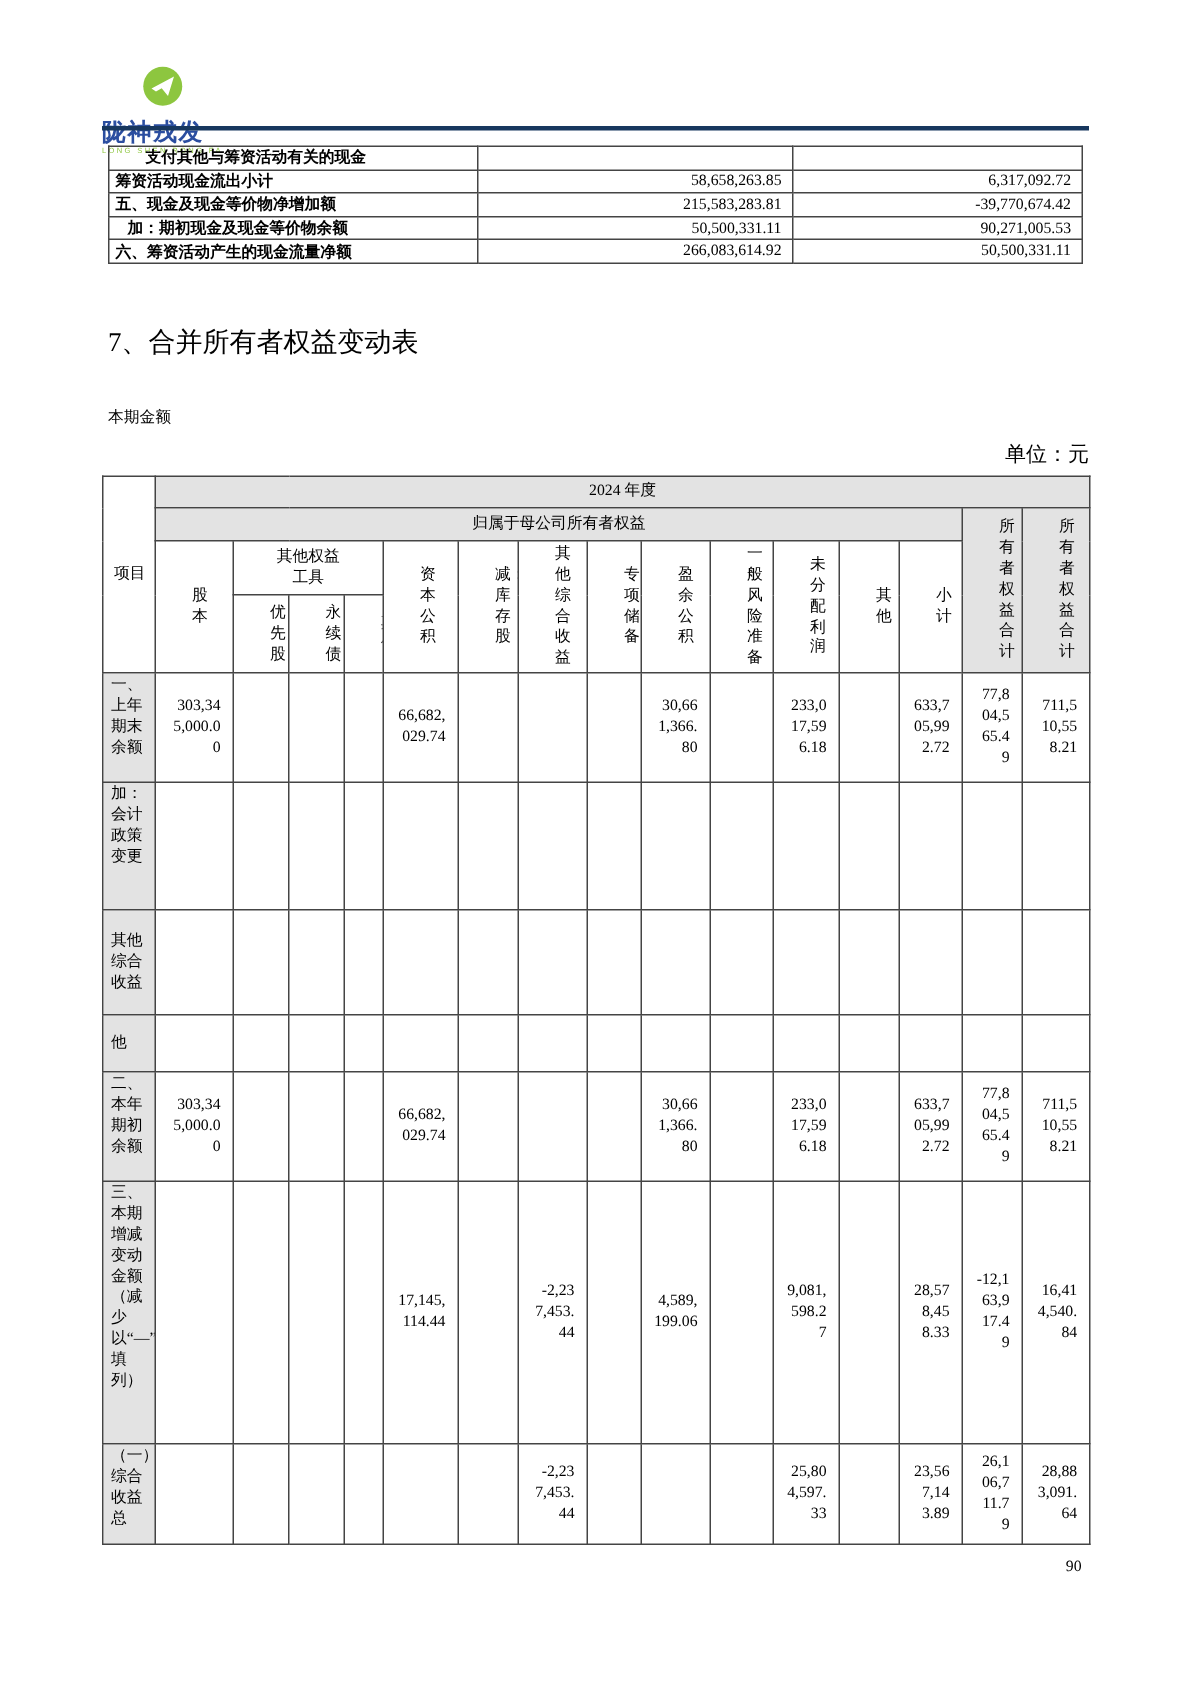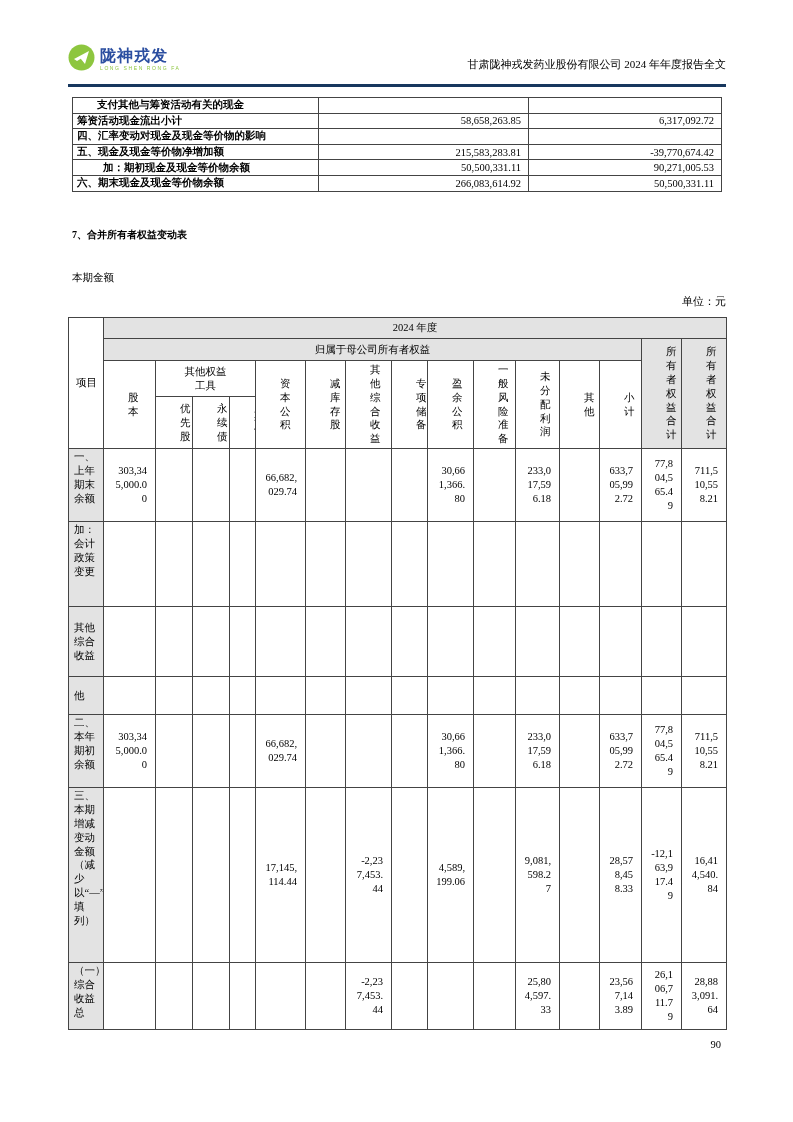--- a/index.html
+++ b/index.html
@@ -4,41 +4,41 @@
 <style>
   html,body { margin:0; padding:0; background:#ffffff; }
   .page {
     position:relative; width:793px; height:1122px; background:#fff;
     font-family:"Liberation Serif","DejaVu Serif",serif; color:#000;
     overflow:hidden;
   }
   
   .hdr { position:absolute; top:44px; left:68px; width:658px;
          display:flex; justify-content:space-between; align-items:flex-end; }
-  .logo { display:flex; align-items:center; gap:5px; }
+  .logo { display:flex; align-items:center; gap:5px;flex-direction:column; }
   .logo-txt { display:flex; flex-direction:column; line-height:1; }
   .logo-cn { font-family:"Liberation Sans","DejaVu Sans",sans-serif; font-weight:bold;
              font-size:16px; color:#2B4EA0; letter-spacing:1px; }
   .logo-en { font-size:5px; color:#8DC63F; letter-spacing:1.6px; margin-top:2px;
              font-family:"Liberation Sans","DejaVu Sans",sans-serif; }
   .doc-title { font-size:11px; padding-bottom:3px; }
   .rule { position:absolute; top:84px; left:68px; width:658px; height:3px; background:#17375E; }
   
   table { border-collapse:collapse; table-layout:fixed; }
   .cft { position:absolute; top:97px; left:72px; width:649px; font-size:10.5px; }
   .cft td { border:1px solid #444; height:14.6px; padding:0 7px 0 4px;
             overflow:hidden; white-space:nowrap; }
   .cft td.lbl { text-align:left;font-weight:bold; }
   .cft td.num { text-align:right; }
-  .cft td.ind1 { padding-left:30px; }
+  .cft td.ind1 { padding-left:12px; }
   .cft td.ind2 { padding-left:24px; }
   
-  .sec-heading { position:absolute; top:228px; left:72px; font-size:10px; font-weight:bold; }
+  .sec-heading { position:absolute; top:216px; left:72px; font-size:18px; font-weight:normal; }
   .sub-heading { position:absolute; top:271px; left:72px; font-size:10.5px; }
-  .unit-label  { position:absolute; top:294px; right:67px; font-size:11px; }
+  .unit-label  { position:absolute; top:294px; right:67px; font-size:14px; }
   
   .eqt { position:absolute; top:317px; left:68px; width:658px; font-size:10.5px; }
   .eqt td { border:1px solid #444; overflow:hidden; word-break:break-all;
             line-height:1.32; vertical-align:middle; text-align:center; padding:1px 3px; }
   .eqt td.hd { padding:2px 24px; }
   .eqt td.item { padding:2px 6px;text-align:right; }
   .eqt td.gray { background:#E3E3E3; }
   .eqt td.lbl { background:#E3E3E3; text-align:left; padding:1px 5px; }
   .eqt td.num { text-align:right; padding:2px 8px; }
   .eqt tr.vtop td.lbl { vertical-align:top; }
@@ -56,21 +56,20 @@
         <svg width="27" height="27" viewBox="0 0 27 27">
           <circle cx="13.5" cy="13.5" r="13" fill="#8DC63F"></circle>
           <path d="M6 15 L21 7 L17 20 L12.8 14.8 L9 17 Z" fill="#ffffff"></path>
         </svg>
       </span>
       <span class="logo-txt">
         <span class="logo-cn">陇神戎发</span>
         <span class="logo-en">LONG SHEN RONG FA</span>
       </span>
     </div>
-    <div class="doc-title">甘肃陇神戎发药业股份有限公司 2024 年年度报告全文</div>
   </div>
   <div class="rule"></div>
 
   <table class="cft">
     <colgroup>
         <col style="width:246px">
         <col style="width:210px">
         <col style="width:193px">
       </colgroup>
     <tbody>
@@ -78,36 +77,31 @@
         <td class="lbl ind2">支付其他与筹资活动有关的现金</td>
         <td class="num"></td>
         <td class="num"></td>
       </tr>
       <tr>
         <td class="lbl">筹资活动现金流出小计</td>
         <td class="num">58,658,263.85</td>
         <td class="num">6,317,092.72</td>
       </tr>
       <tr>
-        <td class="lbl">四、汇率变动对现金及现金等价物的影响</td>
-        <td class="num"></td>
-        <td class="num"></td>
-      </tr>
-      <tr>
         <td class="lbl">五、现金及现金等价物净增加额</td>
         <td class="num">215,583,283.81</td>
         <td class="num">-39,770,674.42</td>
       </tr>
       <tr>
         <td class="lbl ind1">加：期初现金及现金等价物余额</td>
         <td class="num">50,500,331.11</td>
         <td class="num">90,271,005.53</td>
       </tr>
       <tr>
-        <td class="lbl">六、期末现金及现金等价物余额</td>
+        <td class="lbl">六、筹资活动产生的现金流量净额</td>
         <td class="num">266,083,614.92</td>
         <td class="num">50,500,331.11</td>
       </tr>
     </tbody>
   </table>
 
   <div class="sec-heading">7、合并所有者权益变动表</div>
   <div class="sub-heading">本期金额</div>
   <div class="unit-label">单位：元</div>
 

